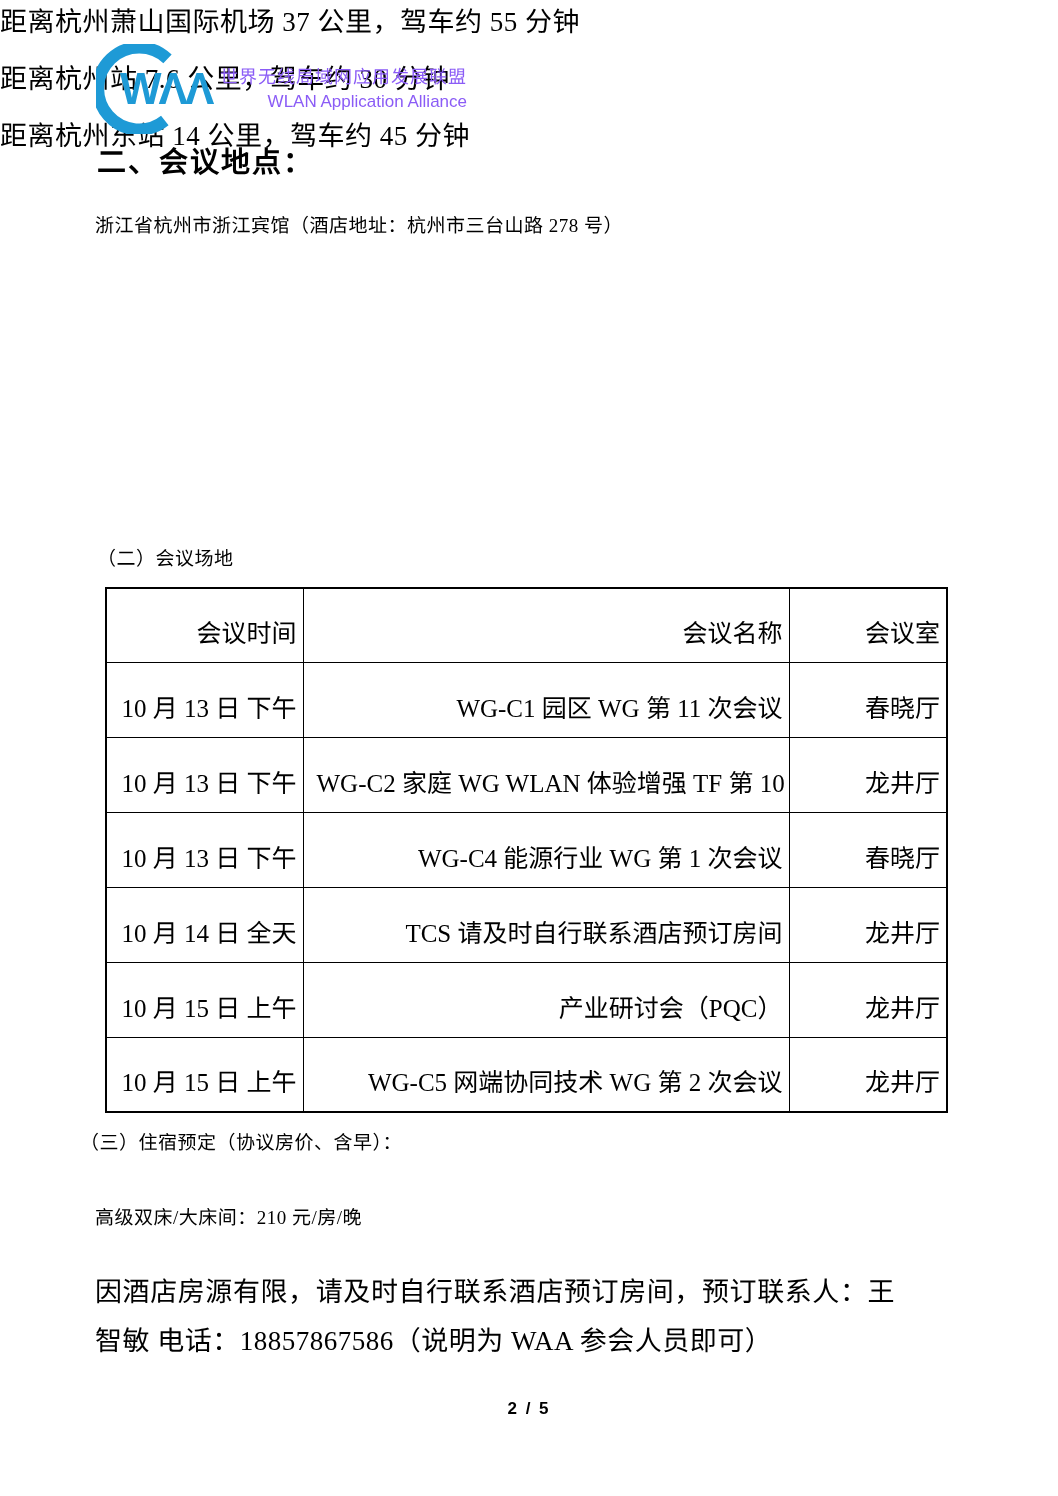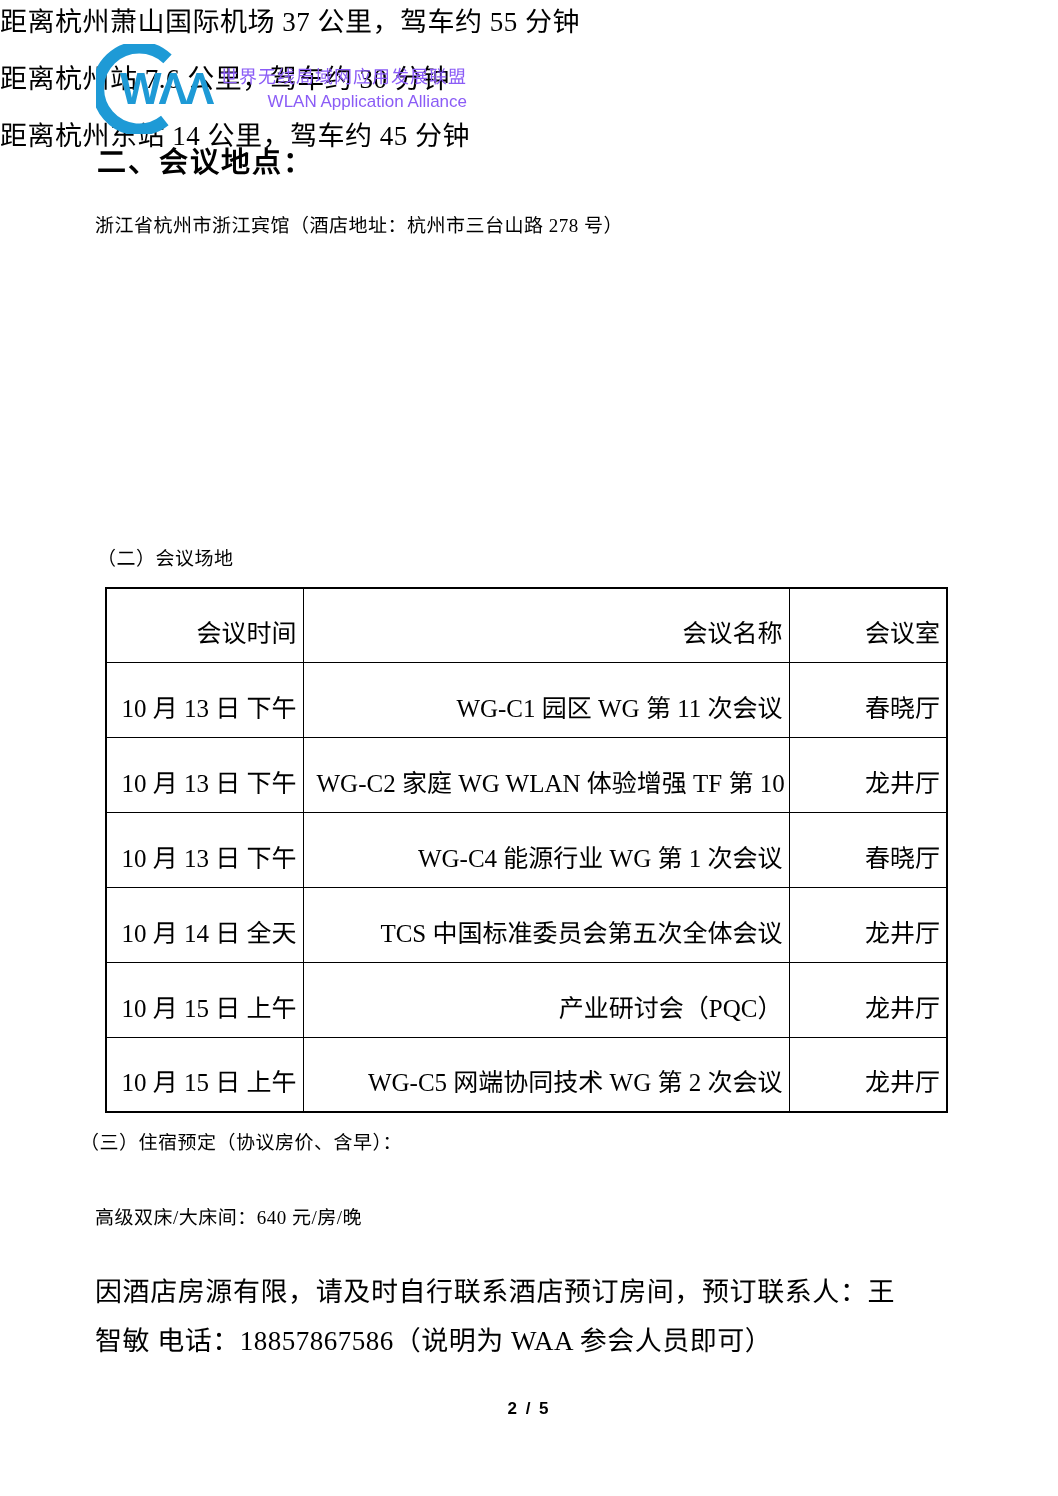--- a/index.html
+++ b/index.html
@@ -152,35 +152,35 @@
           <td>WG-C2 家庭 WG WLAN 体验增强 TF 第 10 次会议</td>
           <td>龙井厅</td>
         </tr>
         <tr>
           <td>10 月 13 日 下午</td>
           <td>WG-C4 能源行业 WG 第 1 次会议</td>
           <td>春晓厅</td>
         </tr>
         <tr>
           <td>10 月 14 日 全天</td>
-          <td>TCS 中国标准委员会第五次全体会议</td>
+          <td>TCS 请及时自行联系酒店预订房间</td>
           <td>龙井厅</td>
         </tr>
         <tr>
           <td>10 月 15 日 上午</td>
           <td>产业研讨会（PQC）</td>
           <td>龙井厅</td>
         </tr>
         <tr>
           <td>10 月 15 日 上午</td>
           <td>WG-C5 网端协同技术 WG 第 2 次会议</td>
           <td>龙井厅</td>
         </tr>
       </tbody>
   </table>
 
   <p class="para sec-title-3">（三）住宿预定（协议房价、含早）：</p>
-  <p class="para price-line">高级双床/大床间：640 元/房/晚</p>
+  <p class="para price-line">高级双床/大床间：210 元/房/晚</p>
   <p class="para note-para">因酒店房源有限，请及时自行联系酒店预订房间，预订联系人：王智敏 电话：18857867586（说明为 WAA 参会人员即可）</p>
 
   <div class="page-footer">2 / 5</div>
 
 </div>
 
 </body></html>

